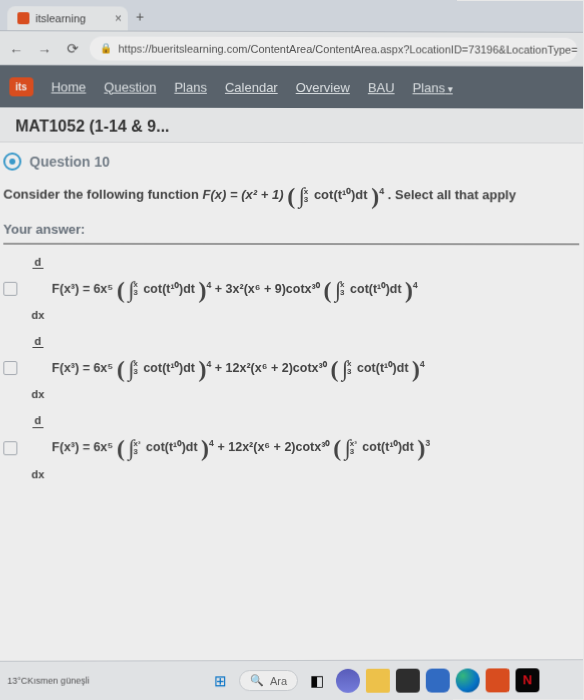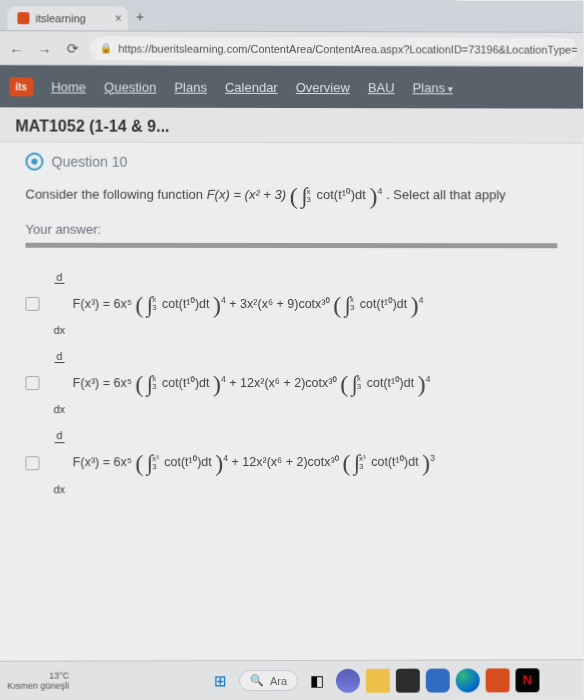--- a/index.html
+++ b/index.html
@@ -114,22 +114,23 @@
     display: flex;
     gap: 22px;
     font-size: 13px;
     color: #556;
     white-space: nowrap;
     overflow: hidden;
   }
   .course-tabs .ctab { padding: 6px 0; }
   
   .content {
-    padding: 10px 26px;
+    padding: 10px 4px;
     color: #333;
+    font-weight: bold;
   }
   .qrow {
     display: flex;
     align-items: center;
     gap: 8px;
     color: #7a8590;
     font-size: 14px;
     margin-bottom: 14px;
   }
   .qicon {
@@ -147,22 +148,22 @@
   .stem {
     font-size: 13px;
     color: #444;
     margin-bottom: 16px;
     line-height: 1.6;
   }
   .your-answer {
     font-size: 13px;
     color: #6b7580;
     padding-bottom: 6px;
-    border-bottom: 5px solid #a3a3a3;
-    margin-bottom: 24px;
+    border-bottom: 2px solid #a3a3a3;
+    margin-bottom: 12px;
   }
   .options { display: flex; flex-direction: column; gap: 14px; }
   .option {
     display: flex;
     align-items: center;
     gap: 10px;
     font-size: 12.5px;
     color: #444;
   }
   .cb {
@@ -217,21 +218,21 @@
     bottom: 0; left: 0; right: 0;
     height: 40px;
     background: rgba(240,242,245,0.94);
     border-top: 1px solid #d0d4d9;
     display: flex;
     align-items: center;
     padding: 0 8px;
     gap: 6px;
   }
   .weather {
-    display: flex; flex-direction: column;
+    display: flex; flex-direction: row;
     font-size: 9px; color: #555;
     line-height: 1.1;
     flex-shrink: 0;
     margin-right: auto;
     text-align: right;
   }
   .task-center {
     display: flex;
     align-items: center;
     gap: 6px;
@@ -303,21 +304,21 @@
 
   <div class="content">
     <div class="qrow">
       <span class="qicon"></span>
       <span>Question 10</span>
     </div>
 
     <div class="stem">
       <span>Consider the following function </span>
       <span class="math">
-        <i>F(x) = (x² + 3)</i>
+        <i>F(x) = (x² + 1)</i>
         <span class="bigp">(</span>
         <span class="intg">
           <span class="intsym">∫</span>
           <span class="limits">
             <span>x</span>
             <span>3</span>
           </span>
         </span>
         <span>cot(t¹⁰)dt</span>
         <span class="bigp">)</span><sup>4</sup>

